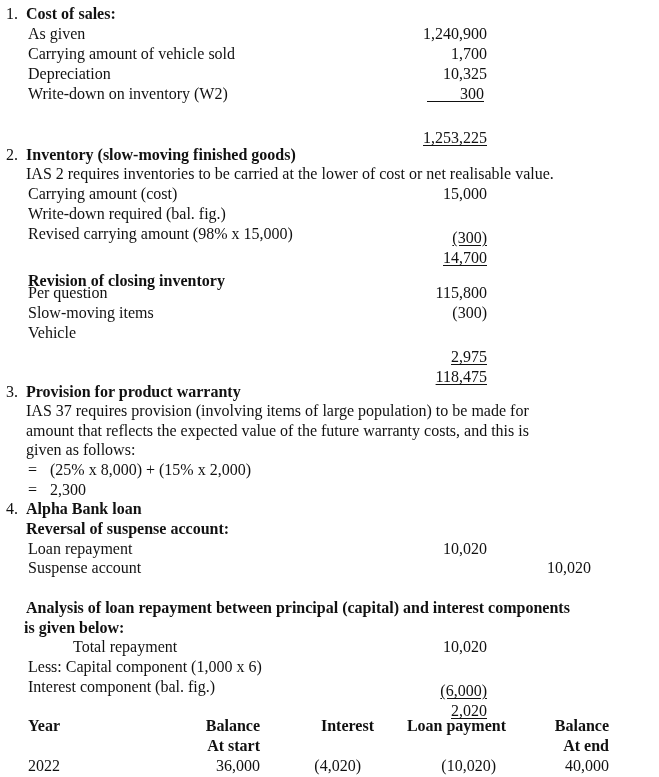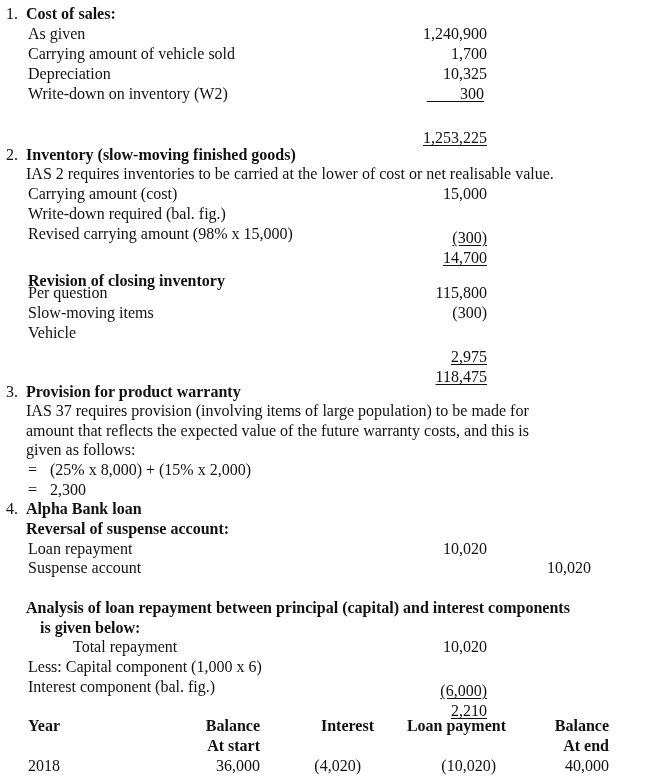--- a/index.html
+++ b/index.html
@@ -82,41 +82,41 @@
   <span class="abs b" style="left:26px;top:499px;">Alpha Bank loan</span>
   <span class="abs b" style="left:26px;top:519px;">Reversal of suspense account:</span>
 
   <span class="abs" style="left:28px;top:539px;">Loan repayment</span>
   <span class="abs num" style="right:172px;top:539px;">10,020</span>
 
   <span class="abs" style="left:28px;top:558px;">Suspense account</span>
   <span class="abs num" style="right:68px;top:558px;">10,020</span>
 
   <span class="abs b" style="left:26px;top:598px;">Analysis of loan repayment between principal (capital) and interest components</span>
-  <span class="abs b" style="left:40px;top:618px;">is given below:</span>
+  <span class="abs b" style="left:24px;top:618px;">is given below:</span>
 
   <span class="abs" style="left:28px;top:637px;margin-left:45px;">Total repayment</span>
   <span class="abs num" style="right:172px;top:637px;">10,020</span>
 
   <span class="abs" style="left:28px;top:657px;">Less: Capital component (1,000 x 6)</span>
   <span class="abs num ul" style="right:172px;top:657px;">(6,000)</span>
 
   <span class="abs" style="left:28px;top:677px;">Interest component (bal. fig.)</span>
-  <span class="abs num ul" style="right:172px;top:677px;">2,210</span>
+  <span class="abs num ul" style="right:172px;top:677px;">2,020</span>
 
   <div>
     <span class="abs b" style="left:28px;top:716px;">Year</span>
     <span class="abs b num" style="right:399px;top:716px;">Balance</span>
     <span class="abs b num" style="right:399px;top:736px;">At start</span>
     <span class="abs b num" style="right:285px;top:716px;">Interest</span>
     <span class="abs b num" style="right:153px;top:716px;">Loan payment</span>
     <span class="abs b num" style="right:50px;top:716px;">Balance</span>
     <span class="abs b num" style="right:50px;top:736px;">At end</span>
 
     <div>
-      <span class="abs" style="left:28px;top:756px;">2018</span>
+      <span class="abs" style="left:28px;top:756px;">2022</span>
       <span class="abs num" style="right:399px;top:756px;">36,000</span>
       <span class="abs num" style="right:298px;top:756px;">(4,020)</span>
       <span class="abs num" style="right:163px;top:756px;">(10,020)</span>
       <span class="abs num" style="right:50px;top:756px;">40,000</span>
     </div>
   </div>
 </div>
 
 </body></html>

